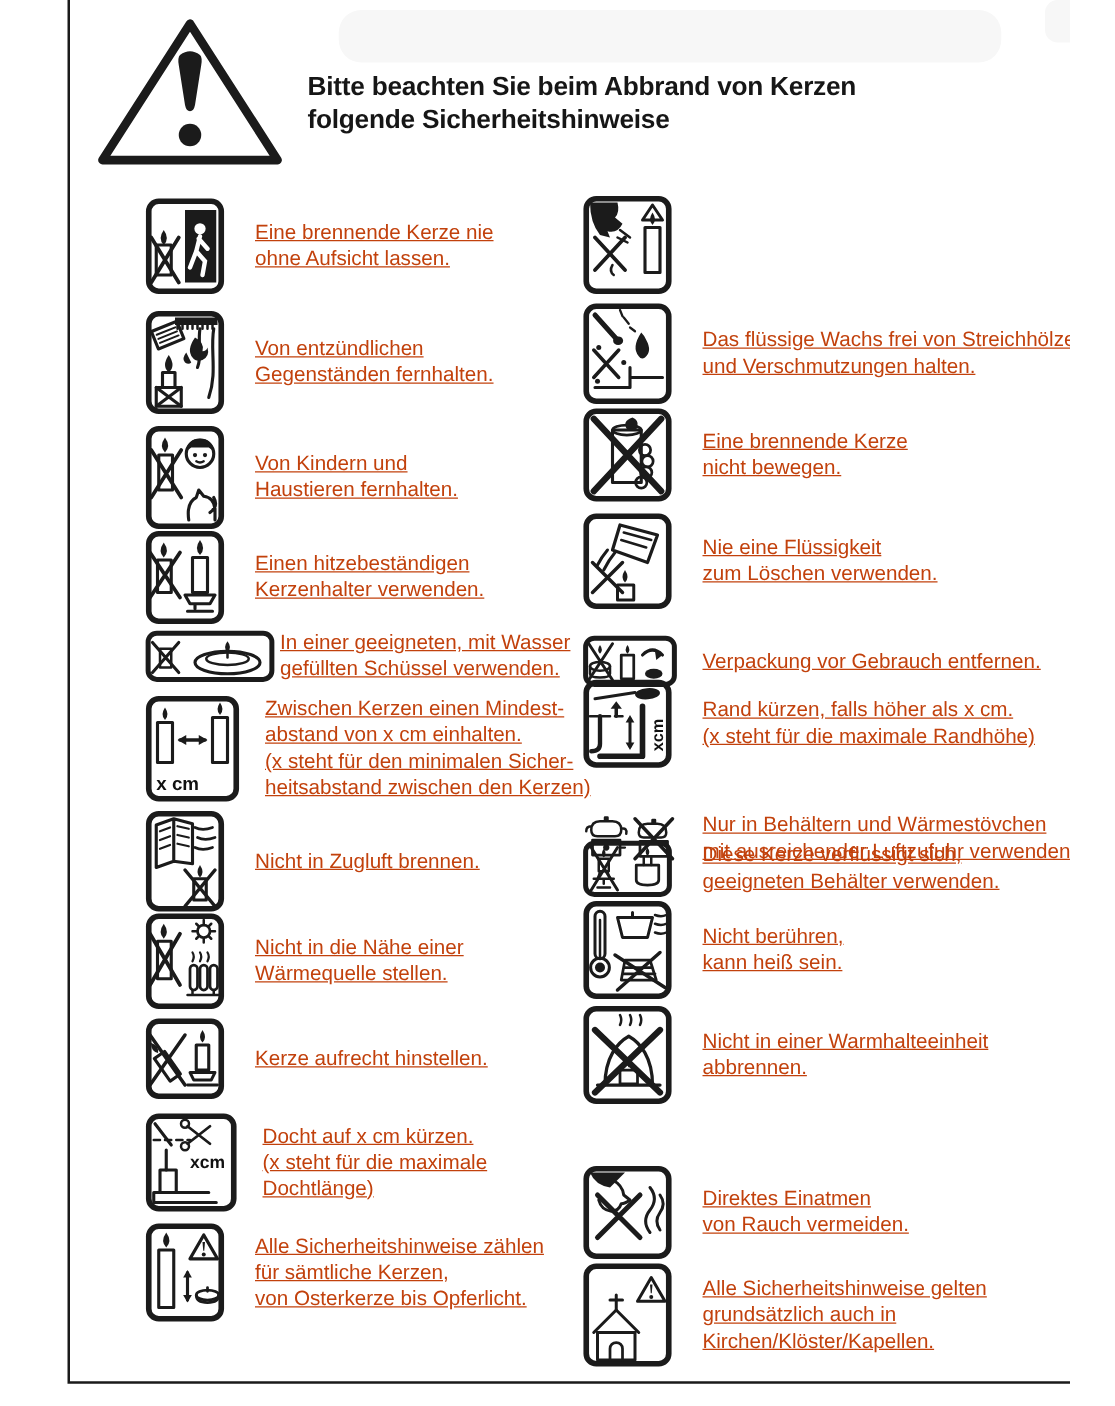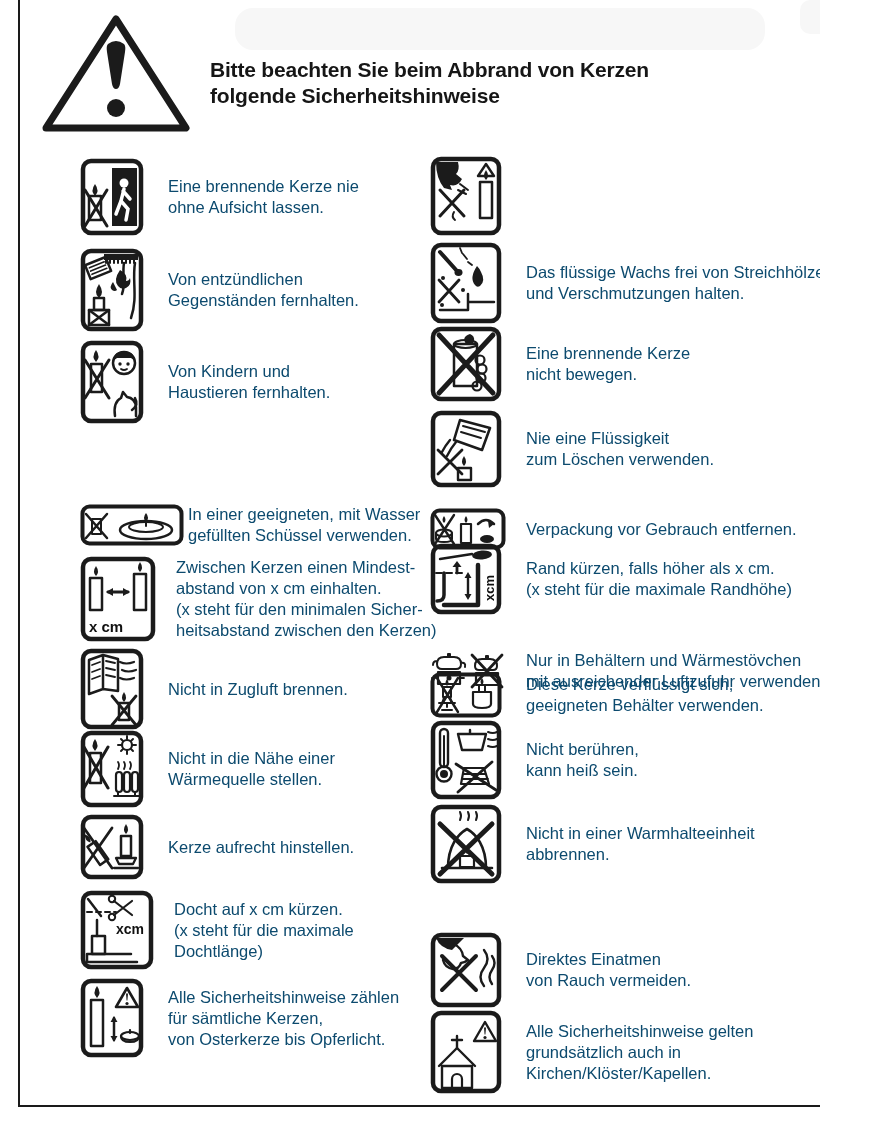--- a/index.html
+++ b/index.html
@@ -1,28 +1,28 @@
 <!DOCTYPE html>
 <html><head>
 <meta charset="utf-8">
 <style>
   html,body{margin:0;padding:0;background:#fff;}
   .page{position:relative;width:820px;height:1125px;background:#fff;overflow:hidden;
-        font-family:"Liberation Sans",sans-serif;color:#1c1c1c;}
+        font-family:"Liberation Sans",sans-serif;color:#1c1c1c;margin-left:36px;}
   .frame{position:absolute;left:18px;top:-10px;width:863px;height:1117px;
          border:2.5px solid #1a1a1a;box-sizing:border-box;}
   .artifact{position:absolute;background:#f7f7f7;border-radius:18px;}
   .hdr-tri{position:absolute;left:40px;top:12px;}
   .hdr-title{position:absolute;left:210px;top:57px;font-size:21px;font-weight:bold;
              line-height:26px;white-space:pre;letter-spacing:-0.2px;color:#161616;}
   .row{position:absolute;display:flex;align-items:center;}
   .rowL{left:80px;width:360px;gap:24px;}
   .rowR{left:430px;width:440px;gap:24px;}
   .ic{flex:0 0 auto;display:flex;align-items:center;}
-  .tx{font-size:16.5px;line-height:21px;white-space:pre;color:#0c4a6e;}
+  .tx{font-size:16.5px;line-height:21px;white-space:pre;color:#c2410c;text-decoration:underline;}
   svg{display:block;}
   .s{stroke:#1b1b1b;fill:none;stroke-linecap:round;stroke-linejoin:round;}
   .f{fill:#1b1b1b;stroke:none;}
   .ilab{font-family:"Liberation Sans",sans-serif;font-weight:bold;fill:#111;}
 </style>
 </head>
 <body>
 
 <div class="page">
   <div class="frame"></div>
@@ -89,20 +89,35 @@
         <circle class="f" cx="40" cy="24" r="1.7"></circle>
           <circle class="f" cx="48" cy="24" r="1.7"></circle>
         <path class="s" stroke-width="1.8" d="M41 29 q3 2 6 0"></path>
         <path class="s" stroke-width="2.5" d="M35 76 q-2 -14 6 -18 l2 -6 4 5 q8 1 9 10 l0 9 M52 70 q7 -5 3 -12"></path>
       </svg>
     </div>
     <div class="tx">Von Kindern und
 Haustieren fernhalten.</div>
   </div>
 
+  <div class="row rowL" style="top:424px">
+    <div class="ic">
+      <svg width="64" height="76" viewBox="0 0 64 76">
+        <rect class="s" x="3" y="3" width="58" height="70" rx="8" stroke-width="4.5"></rect>
+        <path class="f" d="M15 10 q-5 7 0 12 q5 -5 0 -12"></path>
+        <rect class="s" x="10" y="24" width="11" height="26" stroke-width="2.5"></rect>
+        <path class="s" stroke-width="3" d="M4 18 L28 54 M28 18 L4 54"></path>
+        <path class="f" d="M44 8 q-5 7 0 12 q5 -5 0 -12"></path>
+        <rect class="s" x="38" y="22" width="12" height="28" stroke-width="2.5"></rect>
+        <path class="s" stroke-width="2.5" d="M32 52 h24 l-4 7 h-16 Z M40 59 v4 M34 65 h20"></path>
+      </svg>
+    </div>
+    <div class="tx">Einen hitzebeständigen
+Kerzenhalter verwenden.</div>
+  </div>
 
   <div class="row rowL" style="top:504px;gap:4px">
     <div class="ic">
       <svg width="104" height="42" viewBox="0 0 104 42">
         <rect class="s" x="2.5" y="2.5" width="99" height="37" rx="7" stroke-width="4"></rect>
         <rect class="s" x="12" y="15" width="9" height="15" stroke-width="2"></rect>
         <path class="s" stroke-width="2.5" d="M6 10 L27 34 M27 10 L6 34"></path>
         <ellipse class="s" cx="66" cy="26" rx="26" ry="9" stroke-width="2.5"></ellipse>
         <ellipse class="s" cx="66" cy="23" rx="17" ry="5" stroke-width="2"></ellipse>
         <path class="f" d="M66 9 q-4 5 0 9 q4 -4 0 -9"></path>

